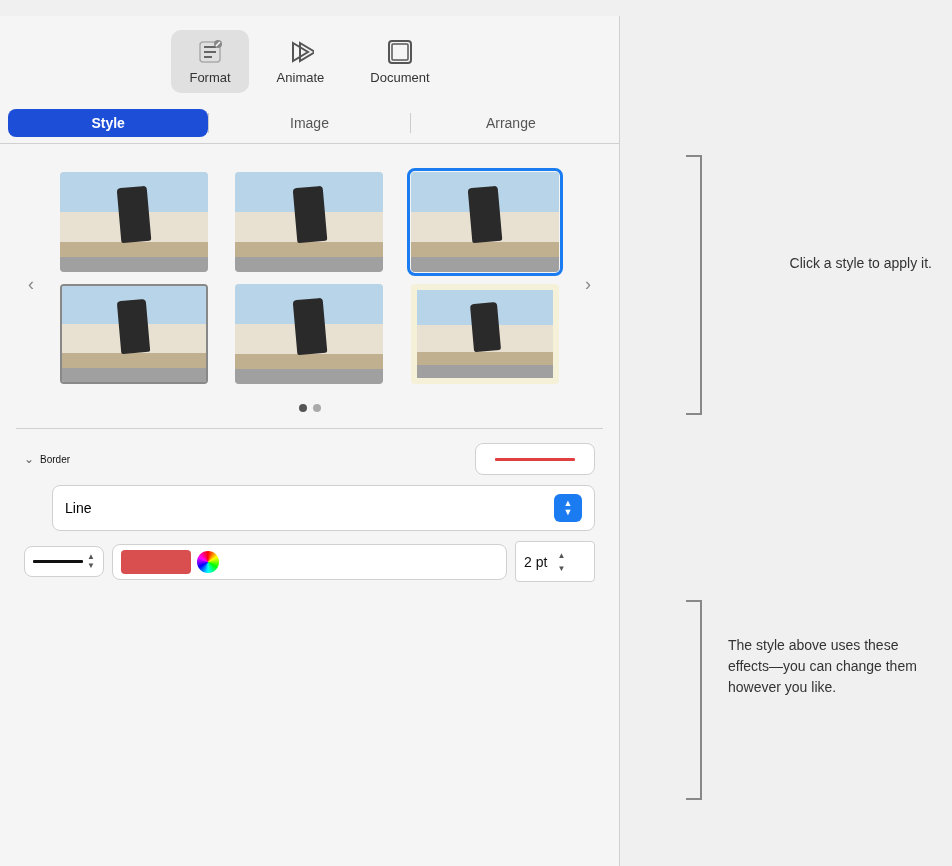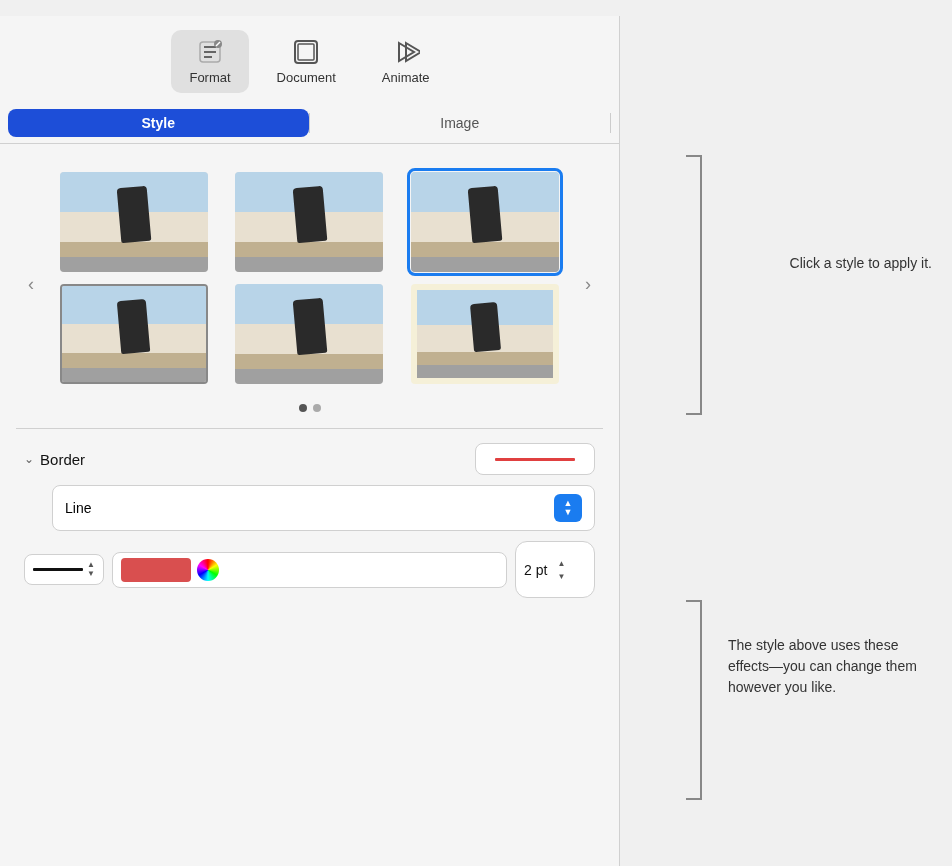--- a/index.html
+++ b/index.html
@@ -221,21 +221,21 @@
       align-items: center;
       gap: 6px;
     }
 
     .chevron-icon {
       color: #666;
       font-size: 12px;
     }
 
     .border-label {
-      font-size: 15px;
+      font-size: 10px;
       font-weight: 500;
       color: #111;
     }
 
     .border-preview {
       background: white;
       border: 1px solid #d0d0d0;
       border-radius: 8px;
       padding: 6px 18px;
       display: flex;
@@ -333,22 +333,22 @@
     .color-wheel-icon {
       width: 22px;
       height: 22px;
       border-radius: 50%;
       background: conic-gradient(red, yellow, lime, cyan, blue, magenta, red);
     }
 
     .size-control {
       background: white;
       border: 1px solid #d0d0d0;
-      border-radius: 12px;
-      padding: 15px 8px;
+      border-radius: 4px;
+      padding: 7px 8px;
       display: flex;
       align-items: center;
       gap: 6px;
       cursor: pointer;
       min-width: 80px;
     }
 
     .size-text {
       font-size: 14px;
       color: #111;
@@ -439,43 +439,46 @@
         <line x1="8" y1="9" x2="20" y2="9" stroke="#666" stroke-width="2"></line>
         <line x1="8" y1="14" x2="20" y2="14" stroke="#666" stroke-width="2"></line>
         <line x1="8" y1="19" x2="16" y2="19" stroke="#666" stroke-width="2"></line>
         <circle cx="22" cy="6" r="4" fill="#888"></circle>
         <line x1="20" y1="8" x2="24" y2="4" stroke="white" stroke-width="1.5"></line>
       </svg>
       <span>Format</span>
     </button>
     <button class="toolbar-btn">
       <svg viewBox="0 0 28 28" fill="none">
+        <polygon points="7,5 22,14 7,23" fill="none" stroke="#555" stroke-width="2"></polygon>
+        <polygon points="14,5 29,14 14,23" fill="none" stroke="#555" stroke-width="2"></polygon>
+      </svg>
+      <span>Animate</span>
+    </button>
+    <button class="toolbar-btn">
+      <svg viewBox="0 0 28 28" fill="none">
         <rect x="3" y="3" width="22" height="22" rx="3" fill="none" stroke="#555" stroke-width="2"></rect>
         <rect x="6" y="6" width="16" height="16" rx="1" fill="none" stroke="#555" stroke-width="1.5"></rect>
       </svg>
       <span>Document</span>
-    </button>
-    <button class="toolbar-btn">
-      <svg viewBox="0 0 28 28" fill="none">
-        <polygon points="7,5 22,14 7,23" fill="none" stroke="#555" stroke-width="2"></polygon>
-        <polygon points="14,5 29,14 14,23" fill="none" stroke="#555" stroke-width="2"></polygon>
-      </svg>
-      <span>Animate</span>
     </button>
   </div>
 
   <div class="tab-bar">
     <button class="tab-btn active">
       <span>Style</span>
     </button>
     <div class="tab-divider"></div>
     <button class="tab-btn">
       <span>Image</span>
     </button>
     <div class="tab-divider"></div>
+    <button class="tab-btn">
+      <span>Arrange</span>
+    </button>
   </div>
 
   <div class="content">
 
     <div class="nav-container">
       <button class="nav-arrow">‹</button>
       <div class="styles-inner">
 
         <div class="styles-row">
           <div class="style-thumb">

